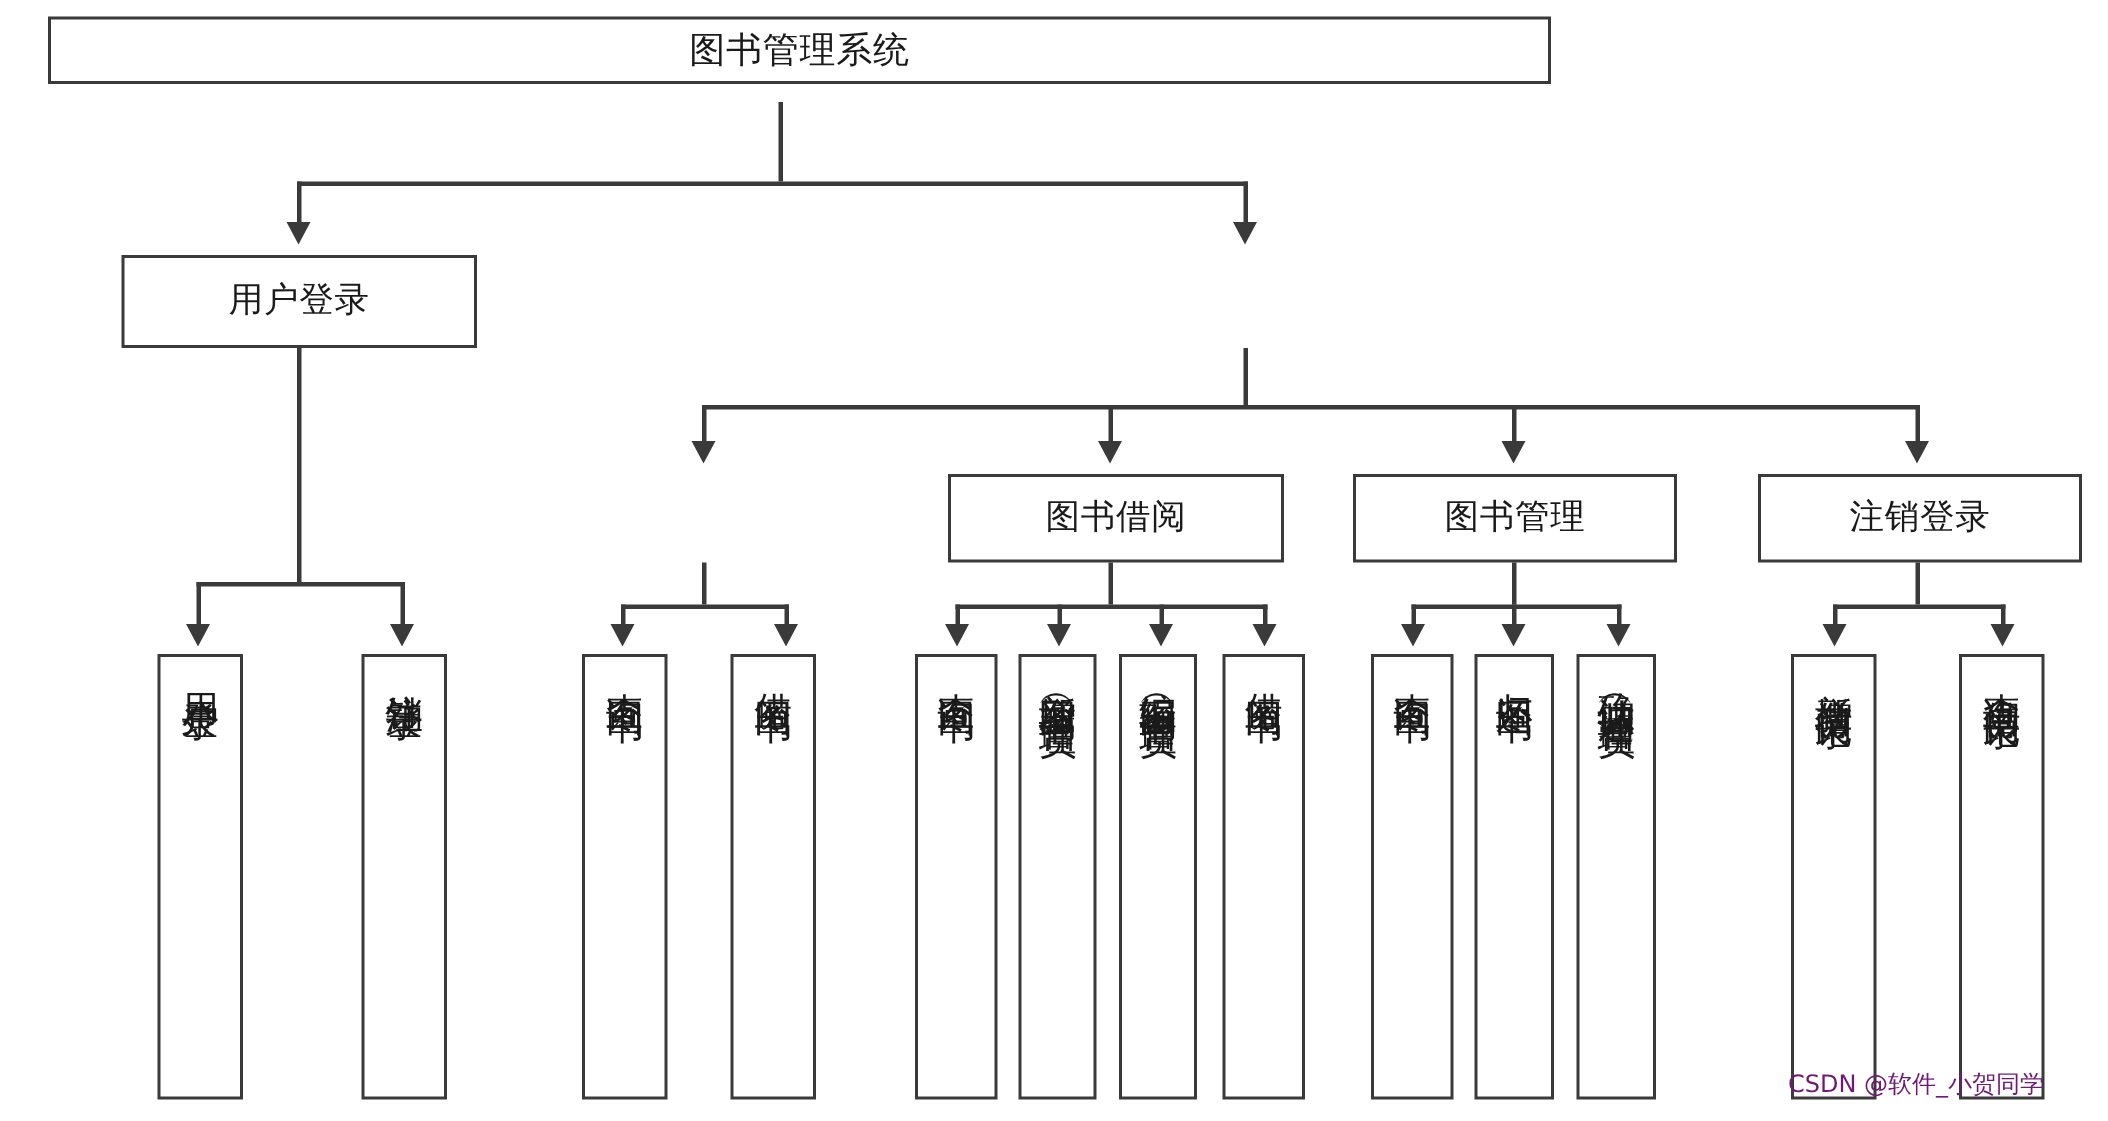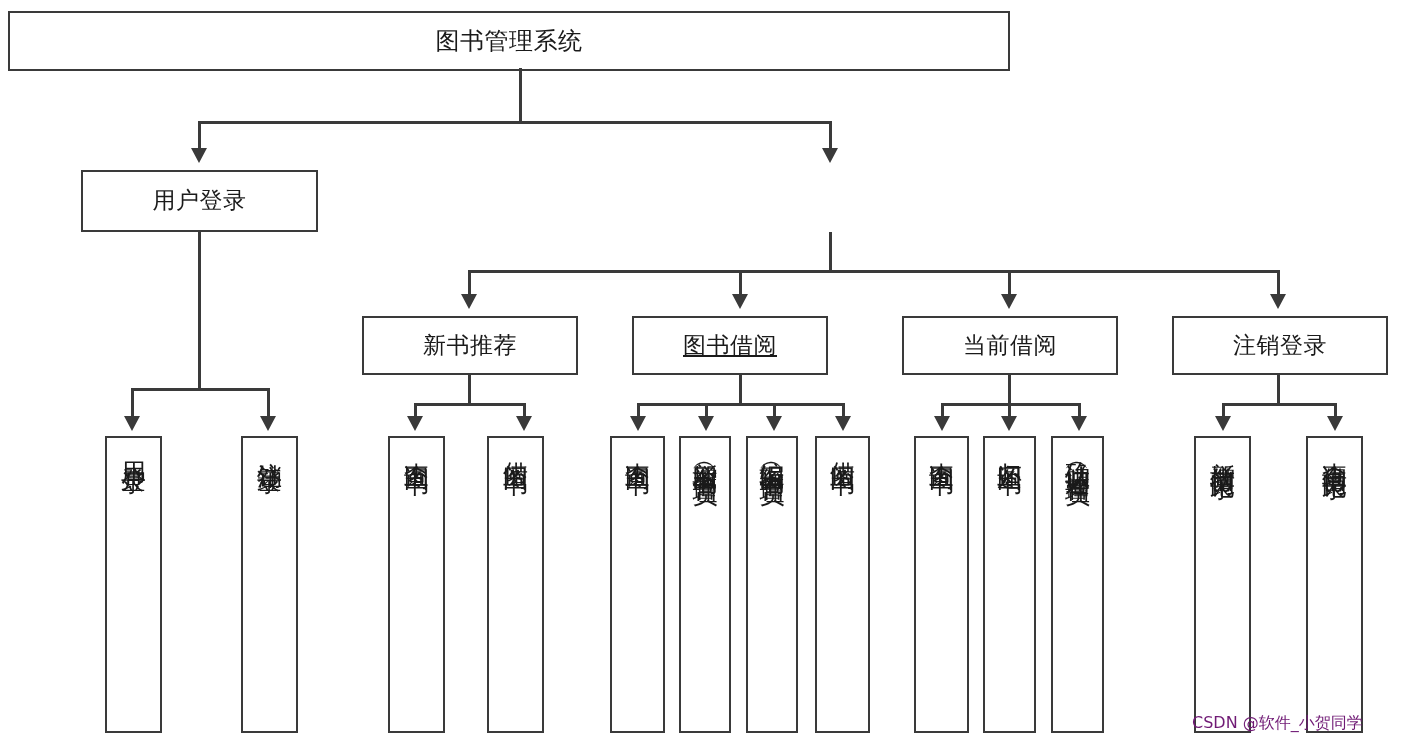--- a/index.html
+++ b/index.html
@@ -74,21 +74,21 @@
     font-size: 16px;
     white-space: nowrap;
     user-select: none;
   }
 </style>
 </head>
 <body>
 
 <div id="canvas">
 
-  <div class="node h-node" id="n-root" style="left:8px; top:11px; width:1002px; height:60px;">
+  <div class="node h-node" id="n-root" style="left:32px; top:11px; width:1002px; height:45px;">
     <span class="lbl">图书管理系统</span>
   </div>
 
   <div class="ln v" style="left:519px; top:68px; width:3px; height:53px;"></div>
 
   <div class="ln h" style="left:198px; top:121px; width:634px; height:3px;"></div>
 
   <div class="ln v" style="left:198px; top:121px; width:3px; height:30px;"></div>
   <div class="arrow" style="left:191px; top:148px;"></div>
 
@@ -111,28 +111,25 @@
   <div class="ln h" style="left:468px; top:270px; width:812px; height:3px;"></div>
   <div class="ln v" style="left:468px; top:270px; width:3px; height:27px;"></div>
   <div class="arrow" style="left:461px; top:294px;"></div>
   <div class="ln v" style="left:739px; top:270px; width:3px; height:27px;"></div>
   <div class="arrow" style="left:732px; top:294px;"></div>
   <div class="ln v" style="left:1008px; top:270px; width:3px; height:27px;"></div>
   <div class="arrow" style="left:1001px; top:294px;"></div>
   <div class="ln v" style="left:1277px; top:270px; width:3px; height:27px;"></div>
   <div class="arrow" style="left:1270px; top:294px;"></div>
 
-  <div class="node h-node" id="n-new-book-recommend" style="left:362px; top:316px; width:216px; height:59px;">
-    <span class="lbl">新书推荐</span>
-  </div>
-  <div class="node h-node" id="n-book-borrow" style="left:632px; top:316px; width:196px; height:59px;text-decoration:underline;">
+  <div class="node h-node" id="n-book-borrow" style="left:632px; top:316px; width:224px; height:59px;">
     <span class="lbl">图书借阅</span>
   </div>
   <div class="node h-node" id="n-current-borrow" style="left:902px; top:316px; width:216px; height:59px;">
-    <span class="lbl">当前借阅</span>
+    <span class="lbl">图书管理</span>
   </div>
   <div class="node h-node" id="n-borrow-record" style="left:1172px; top:316px; width:216px; height:59px;">
     <span class="lbl">注销登录</span>
   </div>
 
   <div class="ln v" style="left:468px; top:375px; width:3px; height:28px;"></div>
   <div class="ln h" style="left:414px; top:403px; width:112px; height:3px;"></div>
   <div class="ln v" style="left:414px; top:403px; width:3px; height:15px;"></div>
   <div class="arrow" style="left:407px; top:416px;"></div>
   <div class="ln v" style="left:523px; top:403px; width:3px; height:15px;"></div>

